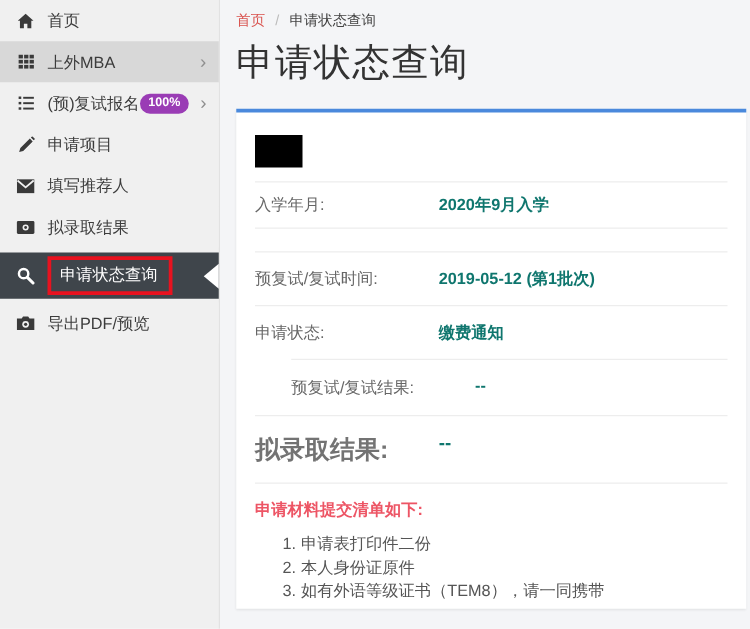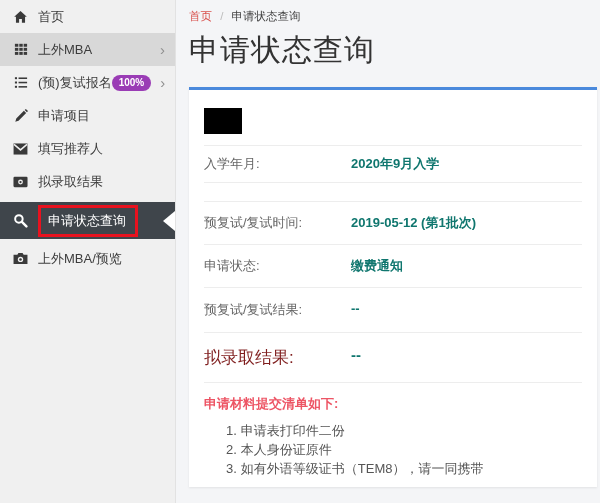--- a/index.html
+++ b/index.html
@@ -40,23 +40,23 @@
 
   .panel{position:absolute;left:13px;right:3px;top:87px;bottom:16px;background:#fff;
          border-top:3px solid var(--accent_blue);box-shadow:0 1px 2px rgba(0,0,0,.08);
          padding:18px 15px 0 15px;overflow:hidden;}
   .redact{width:38px;height:26px;background:#000;margin-bottom:11px;}
 
   .d-row{display:flex;align-items:flex-start;border-top:1px solid #ededed;padding:9px 0;}
   .d-row .d-label{flex:0 0 147px;font-size:13px;color:#666;}
   .d-row .d-value{font-size:13px;font-weight:bold;color:#0f766e;}
   .d-row.pad1{padding:12px 0;}
-  .d-row.pad2{padding:13px 0;}
+  .d-row.pad2{padding:13px 0;margin-left:29px;}
   .d-row.big{padding:13px 0;}
-  .d-row.big .d-label{font-size:17px;color:#7f1d1d;}
+  .d-row.big .d-label{font-size:20px;color:#737373;font-weight:bold;}
   .d-row.big .d-value{font-size:15px;}
 
   .materials{border-top:1px solid #ededed;}
   .mat-header{color:var(--alert_red);font-size:13px;font-weight:bold;padding:12px 0 8px 0;}
   .mat-list{list-style:none;padding-left:22px;}
   .mat-list li{font-size:13px;color:#555;line-height:19px;display:flex;}
   .mat-list .num{margin-right:4px;}
 
   svg{display:block;}
 </style>
@@ -155,21 +155,21 @@
   </div>
 
   <div class="side-item">
     <span class="icn">
       <svg width="15" height="13" viewBox="0 0 16 14">
         <path fill="#3a3a3a" d="M0.5 3 H4.6 L5.8 1.2 H10.2 L11.4 3 H15.5 V13 H0.5 Z"></path>
         <circle cx="8" cy="8" r="2.9" fill="#f0f0f0"></circle>
         <circle cx="8" cy="8" r="1.4" fill="#3a3a3a"></circle>
       </svg>
     </span>
-    <span class="lbl">上外MBA/预览</span>
+    <span class="lbl">导出PDF/预览</span>
   </div>
 
 </div>
 
 <div class="main">
 
   <div class="breadcrumb">
     <span class="bc-home">首页</span>
     <span class="bc-sep">/</span>
     <span class="bc-cur">申请状态查询</span>

